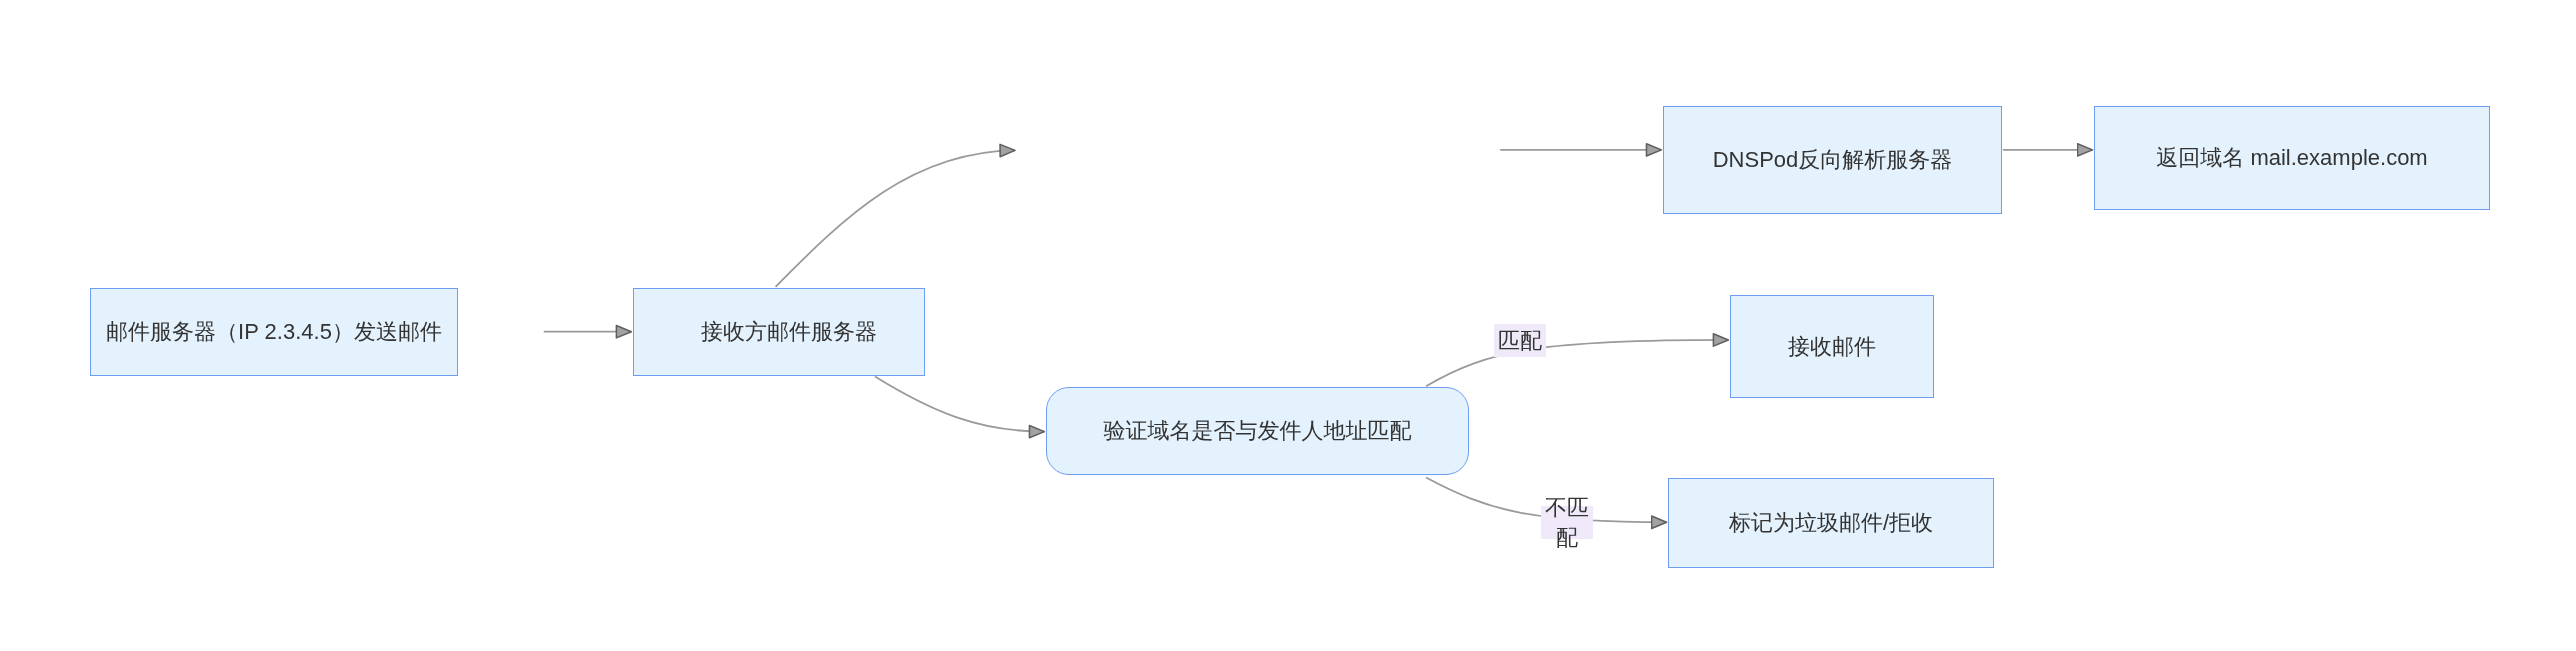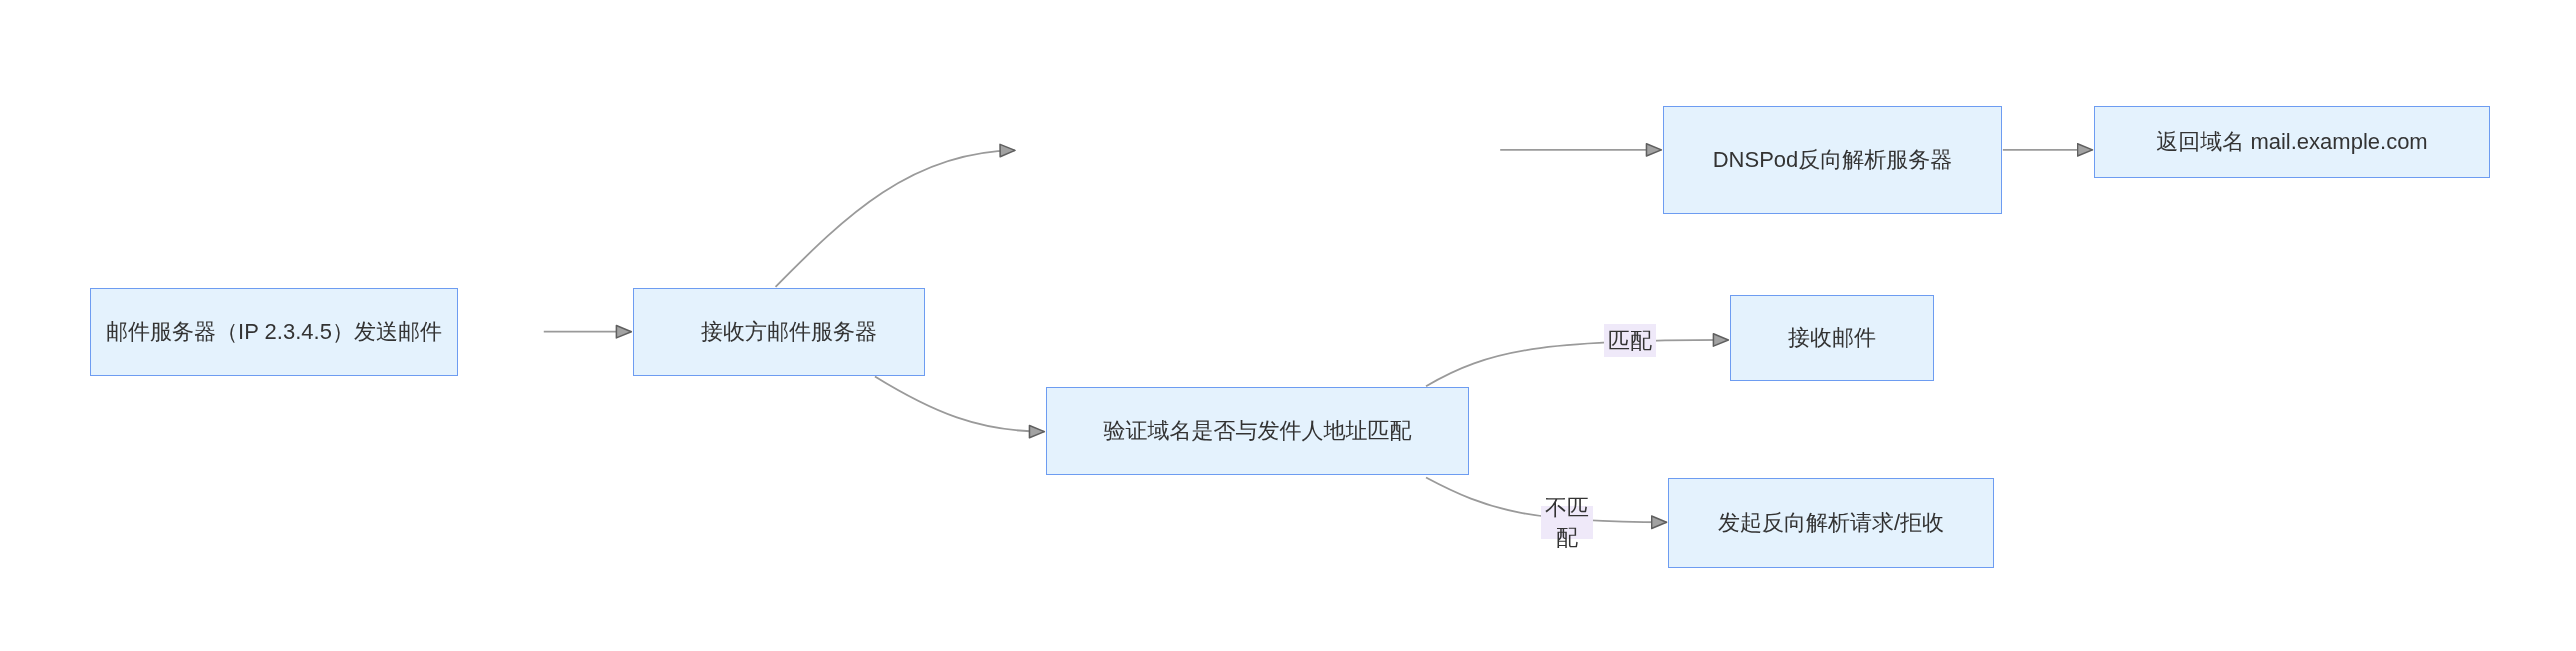--- a/index.html
+++ b/index.html
@@ -52,25 +52,25 @@
     display: flex;
     align-items: center;
     justify-content: center;
     text-align: center;
   }
   
   .n-mail-server      { left: 90px;  top: 288px; width: 368px; height: 88px; }
   .n-receiver         { left: 633px; top: 288px; width: 292px; height: 88px; padding-left: 20px; }
   .n-reverse-request  { left: 1016px; top: 89px; width: 483px; height: 121px; }
   .n-dnspod           { left: 1663px; top: 106px; width: 339px; height: 108px; }
-  .n-return-domain    { left: 2094px; top: 106px; width: 396px; height: 72px; }
-  .n-verify           { left: 1046px; top: 387px; width: 423px; height: 88px; }
-  .n-accept           { left: 1730px; top: 295px; width: 204px; height: 86px; }
+  .n-return-domain    { left: 2094px; top: 106px; width: 396px; height: 104px; }
+  .n-verify           { left: 1046px; top: 387px; width: 423px; height: 88px; border-radius: 23px; }
+  .n-accept           { left: 1730px; top: 295px; width: 204px; height: 103px; }
   .n-spam             { left: 1668px; top: 478px; width: 326px; height: 90px; }
-  .l-match            { left: 1604px; top: 324px; width: 52px; height: 33px; }
+  .l-match            { left: 1494px; top: 324px; width: 52px; height: 33px; }
   .l-no-match         { left: 1541px; top: 506px; width: 52px; height: 33px; }
 </style>
 </head>
 <body>
 
 <div class="canvas">
 
   <svg class="edge-layer" viewBox="0 0 5000 1264" xmlns="http://www.w3.org/2000/svg">
     <defs>
       <marker id="arrow" markerUnits="userSpaceOnUse" markerWidth="34" markerHeight="30" viewBox="0 0 34 30" refX="31" refY="15" orient="auto">
@@ -105,21 +105,21 @@
 
   <div class="node n-verify">
     <span class="label">验证域名是否与发件人地址匹配</span>
   </div>
 
   <div class="node n-accept">
     <span class="label">接收邮件</span>
   </div>
 
   <div class="node n-spam">
-    <span class="label">发起反向解析请求/拒收</span>
+    <span class="label">标记为垃圾邮件/拒收</span>
   </div>
 
   <div class="edge-label l-match">匹配</div>
 
   <div class="edge-label l-no-match">不匹配</div>
 
 </div>
 
 
 </body></html>

